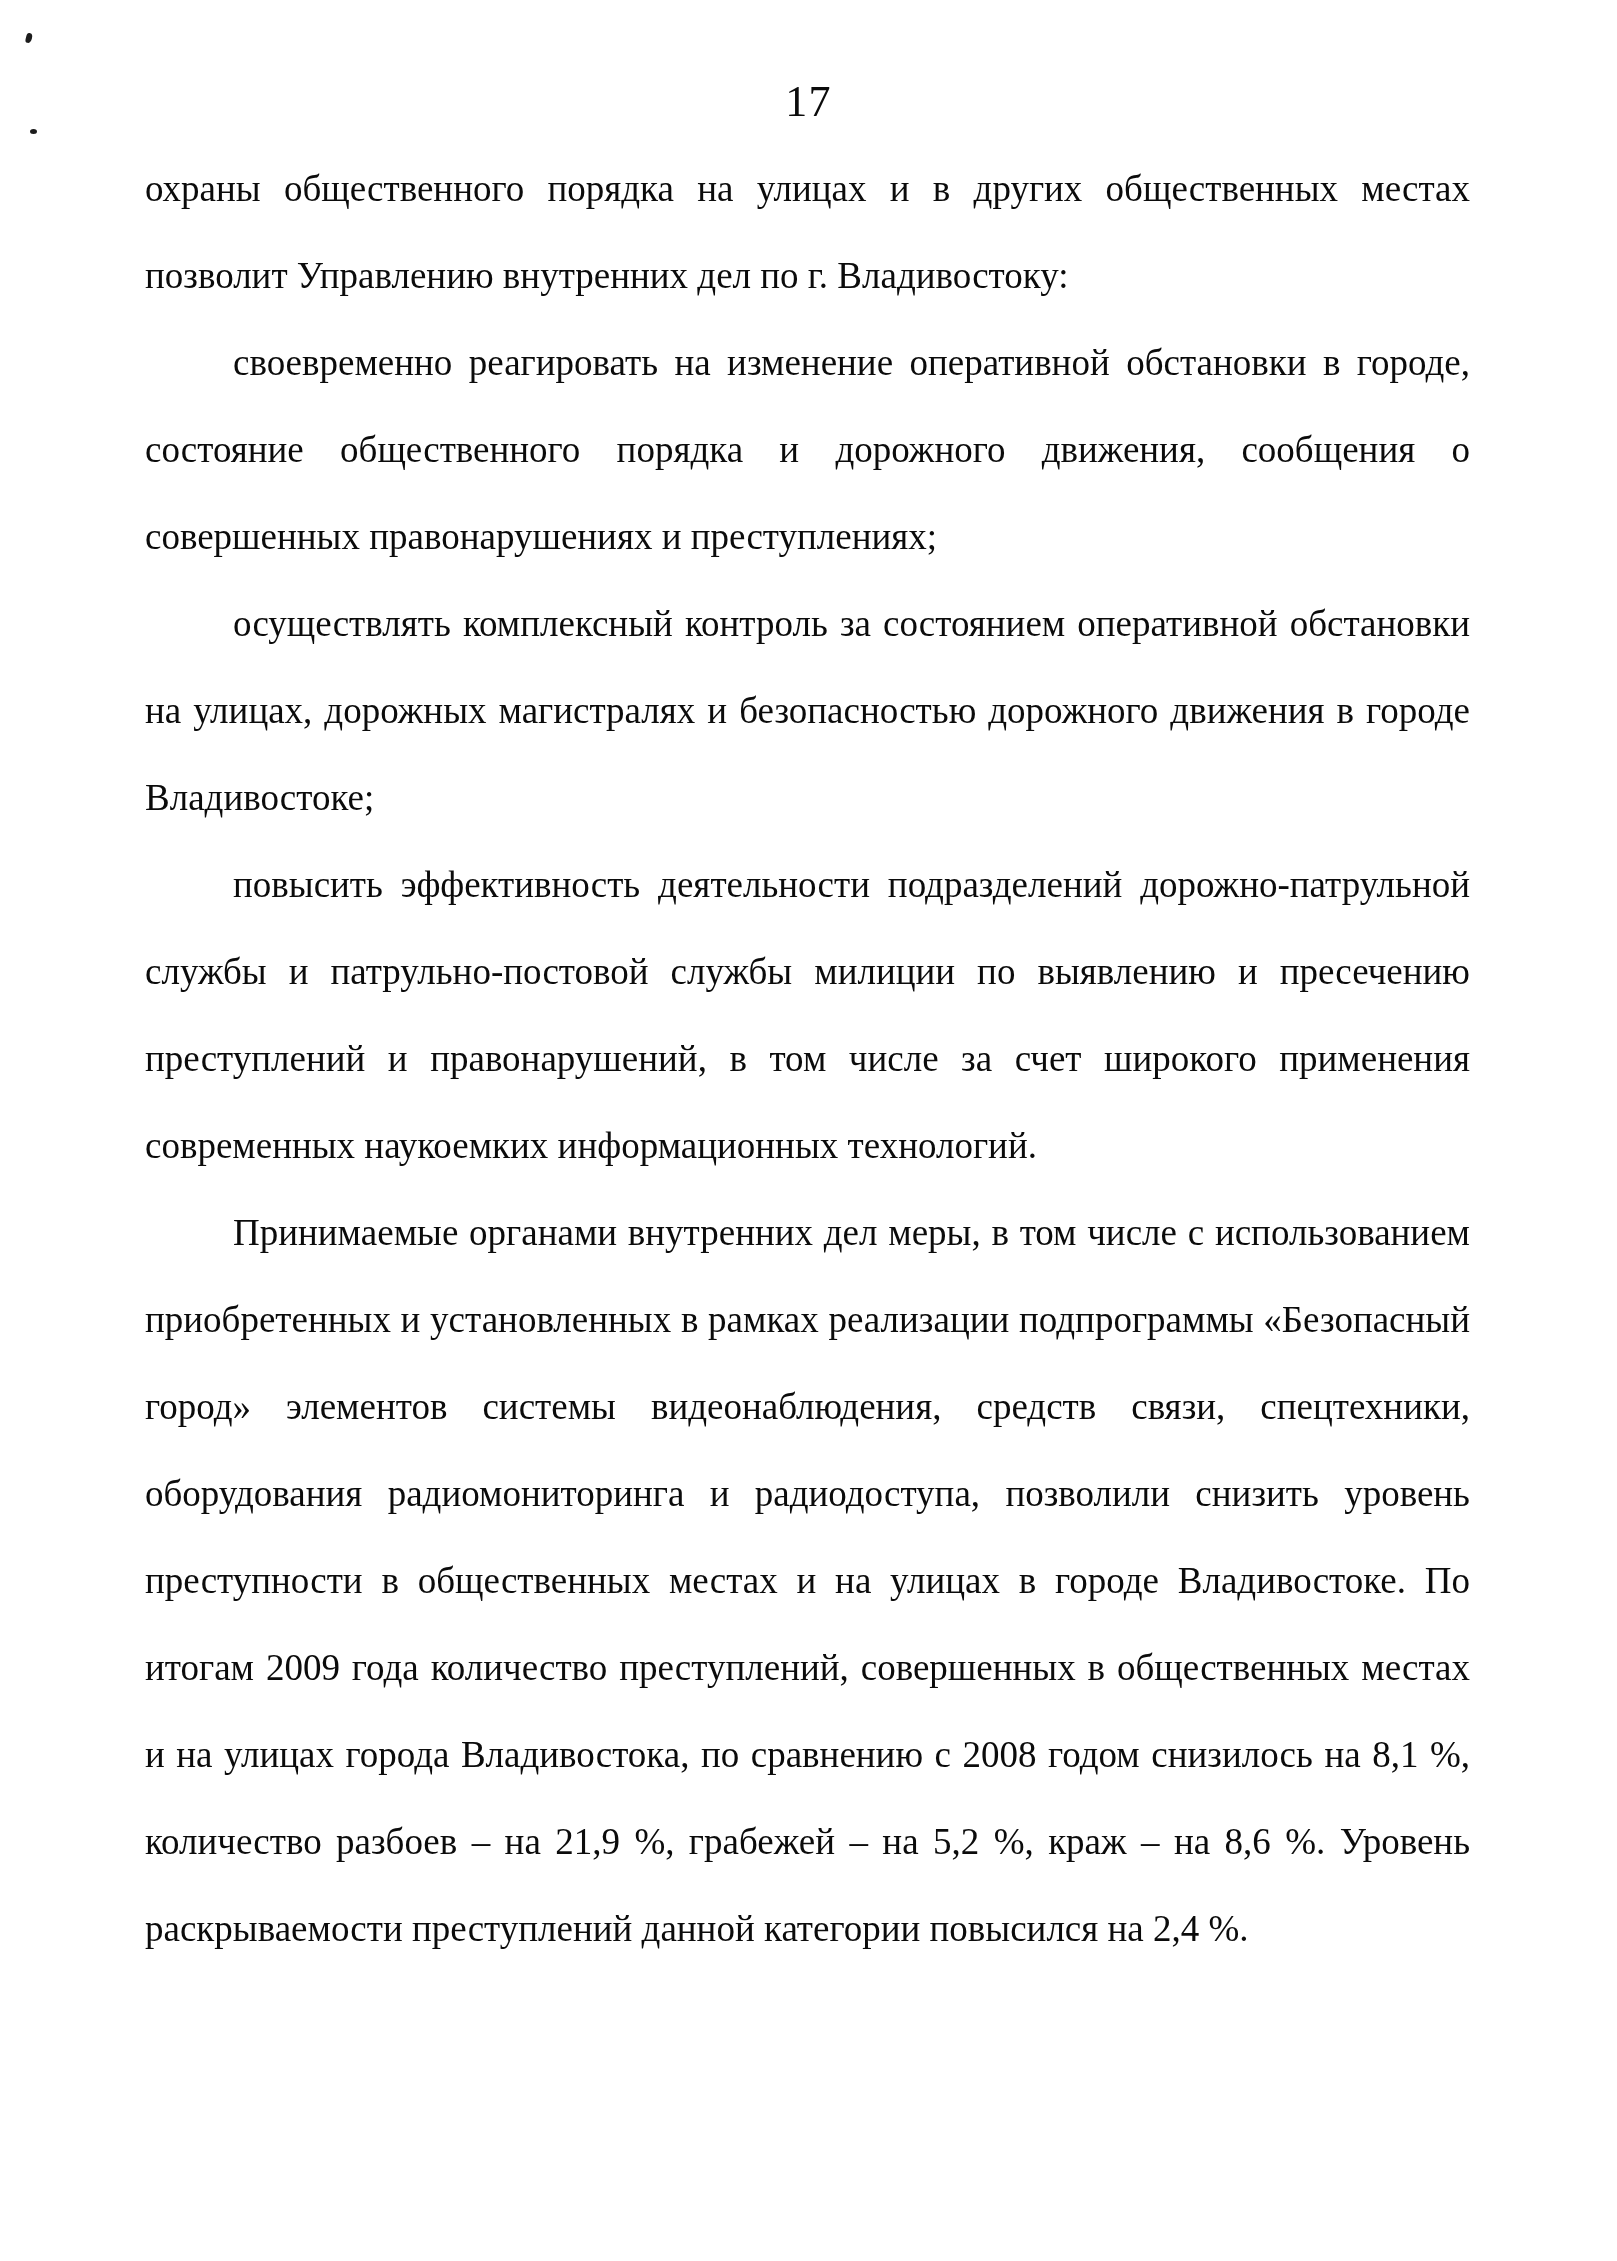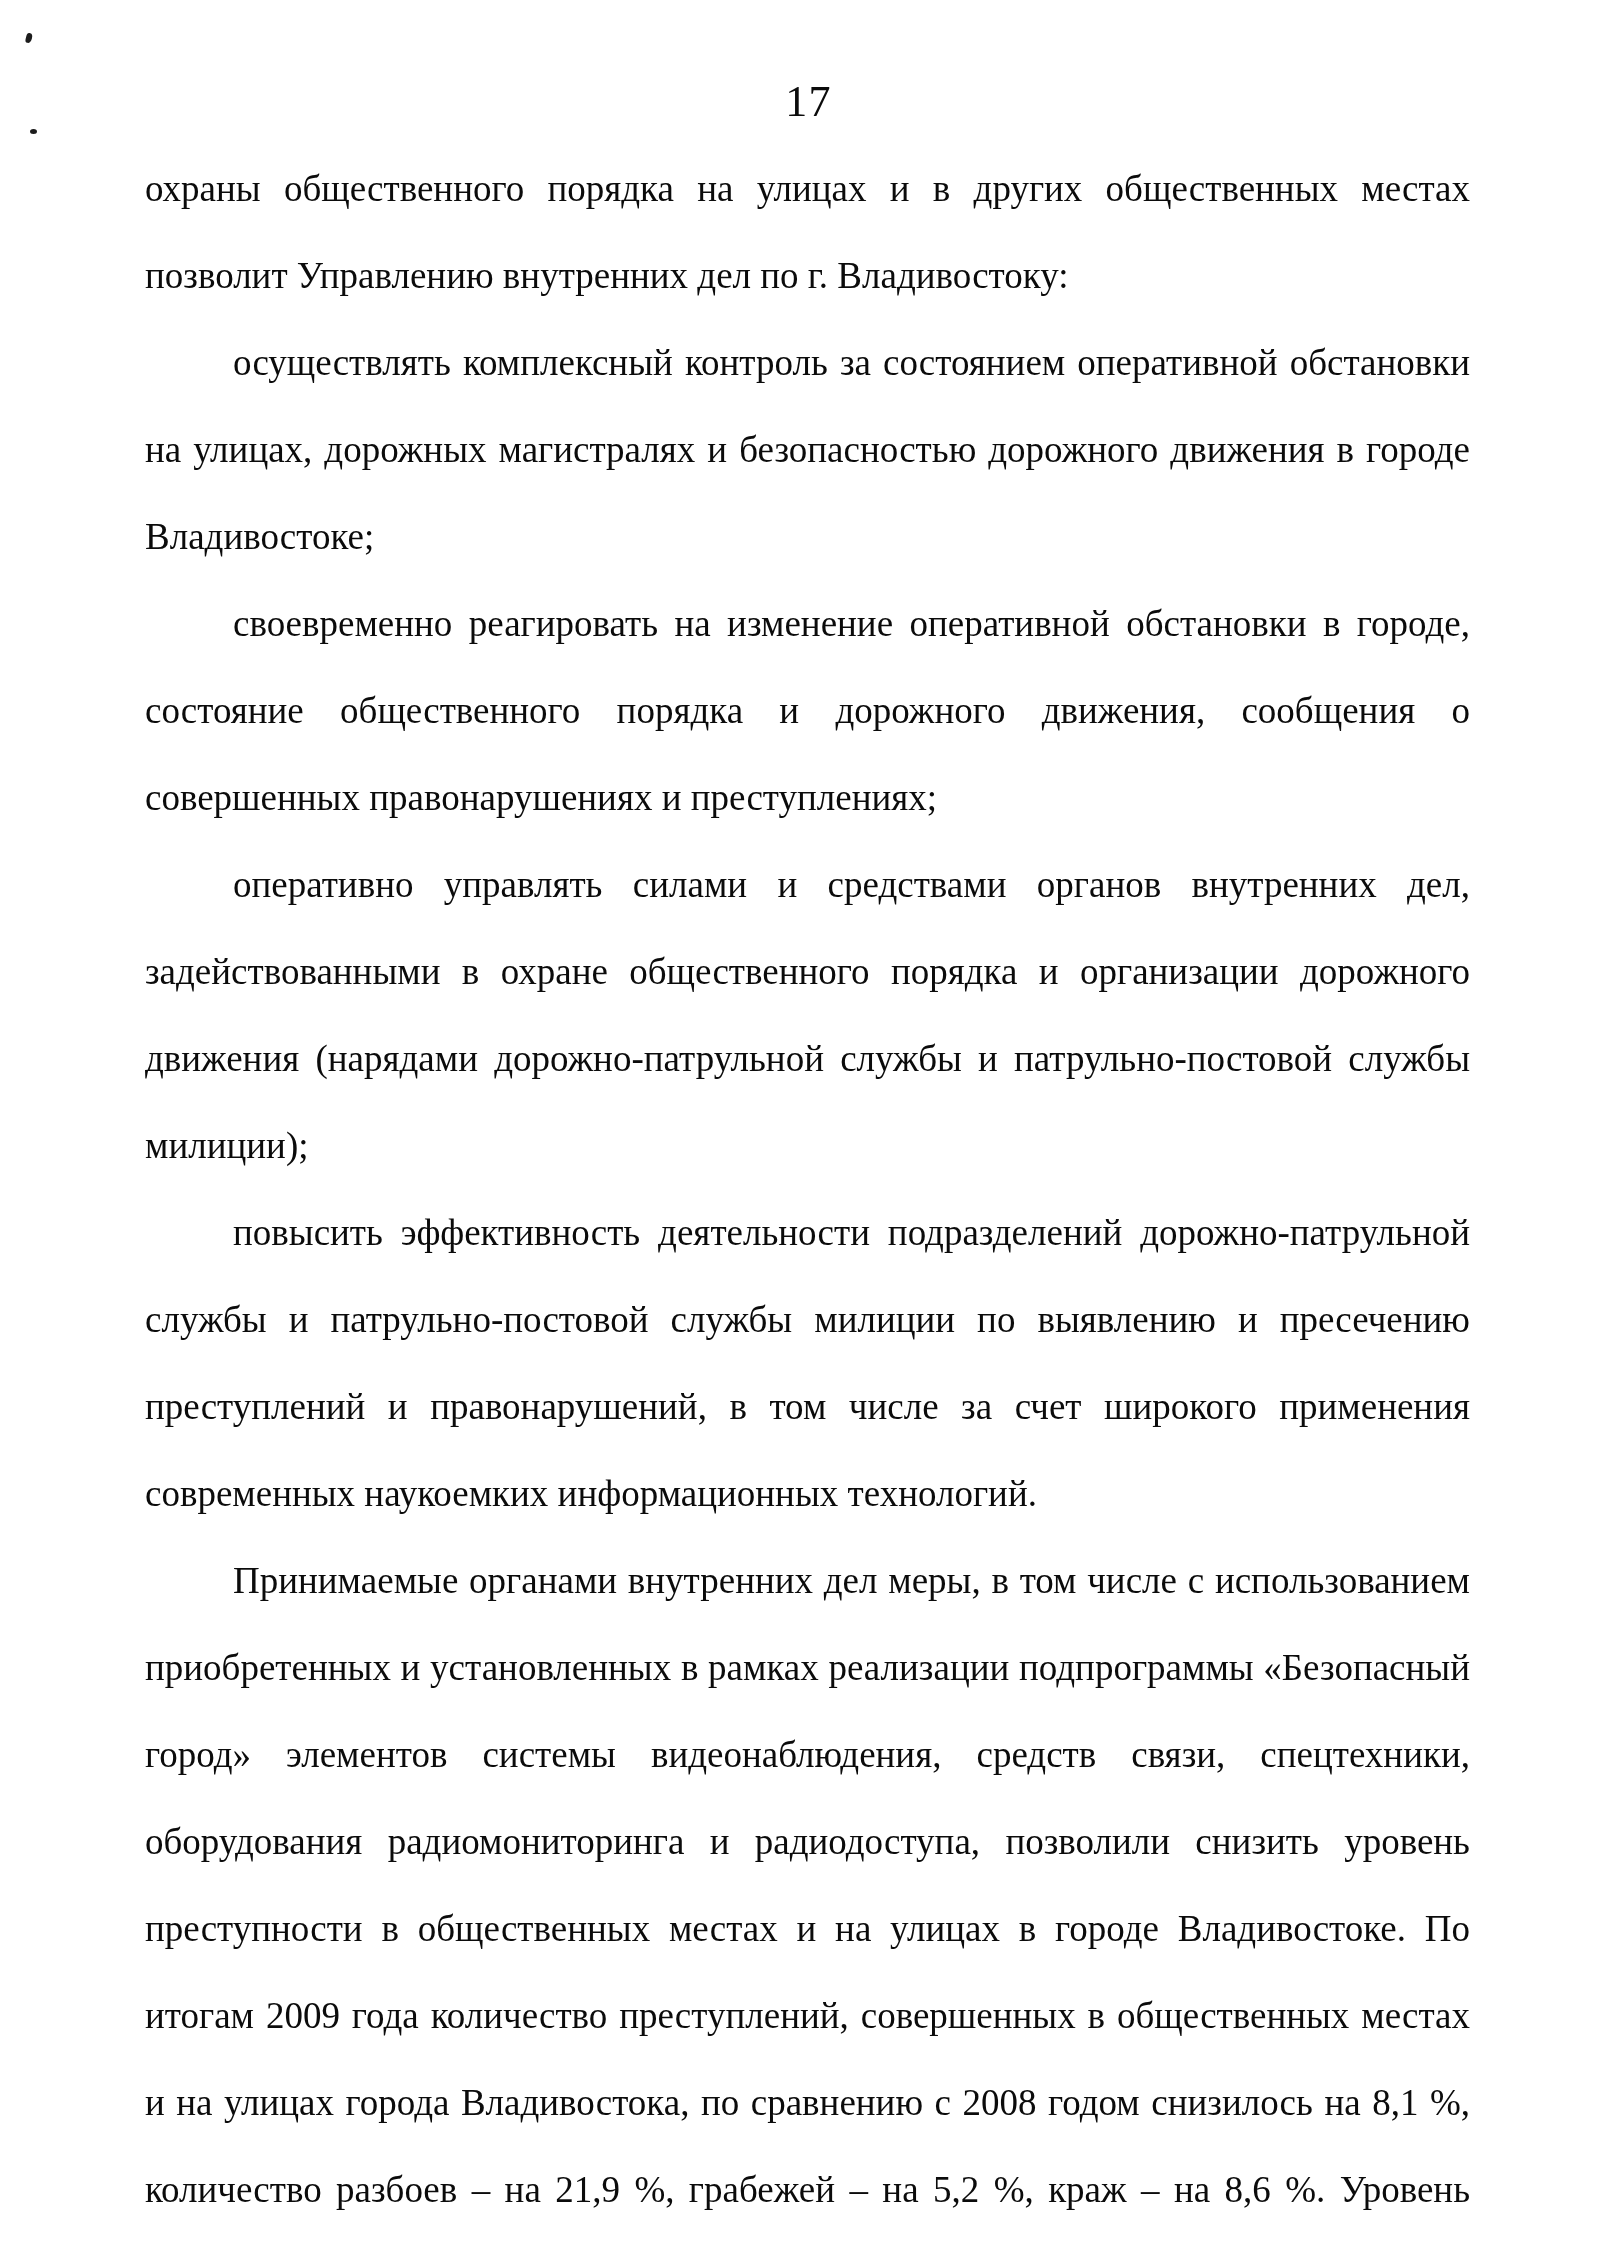--- a/index.html
+++ b/index.html
@@ -73,21 +73,20 @@
 
 <div class="page">
 
   <div class="speck speck-1"></div>
   <div class="speck speck-2"></div>
 
   <div class="page-number">17</div>
 
   <div class="text-block">
     <p class="para no-indent">охраны общественного порядка на улицах и в других общественных местах позволит Управлению внутренних дел по г. Владивостоку:</p>
+    <p class="para">своевременно реагировать на изменение оперативной обстановки в городе, состояние общественного порядка и дорожного движения, сообщения о совершенных правонарушениях и преступлениях;</p>
     <p class="para">осуществлять комплексный контроль за состоянием оперативной обстановки на улицах, дорожных магистралях и безопасностью дорожного движения в городе Владивостоке;</p>
-    <p class="para">своевременно реагировать на изменение оперативной обстановки в городе, состояние общественного порядка и дорожного движения, сообщения о совершенных правонарушениях и преступлениях;</p>
-    <p class="para">оперативно управлять силами и средствами органов внутренних дел, задействованными в охране общественного порядка и организации дорожного движения (нарядами дорожно-патрульной службы и патрульно-постовой службы милиции);</p>
     <p class="para">повысить эффективность деятельности подразделений дорожно-патрульной службы и патрульно-постовой службы милиции по выявлению и пресечению преступлений и правонарушений, в том числе за счет широкого применения современных наукоемких информационных технологий.</p>
     <p class="para">Принимаемые органами внутренних дел меры, в том числе с использованием приобретенных и установленных в рамках реализации подпрограммы «Безопасный город» элементов системы видеонаблюдения, средств связи, спецтехники, оборудования радиомониторинга и радиодоступа, позволили снизить уровень преступности в общественных местах и на улицах в городе Владивостоке. По итогам 2009 года количество преступлений, совершенных в общественных местах и на улицах города Владивостока, по сравнению с 2008 годом снизилось на 8,1 %, количество разбоев – на 21,9 %, грабежей – на 5,2 %, краж – на 8,6 %. Уровень раскрываемости преступлений данной категории повысился на 2,4 %.</p>
   </div>
 
 </div>
 
 
 </body></html>

